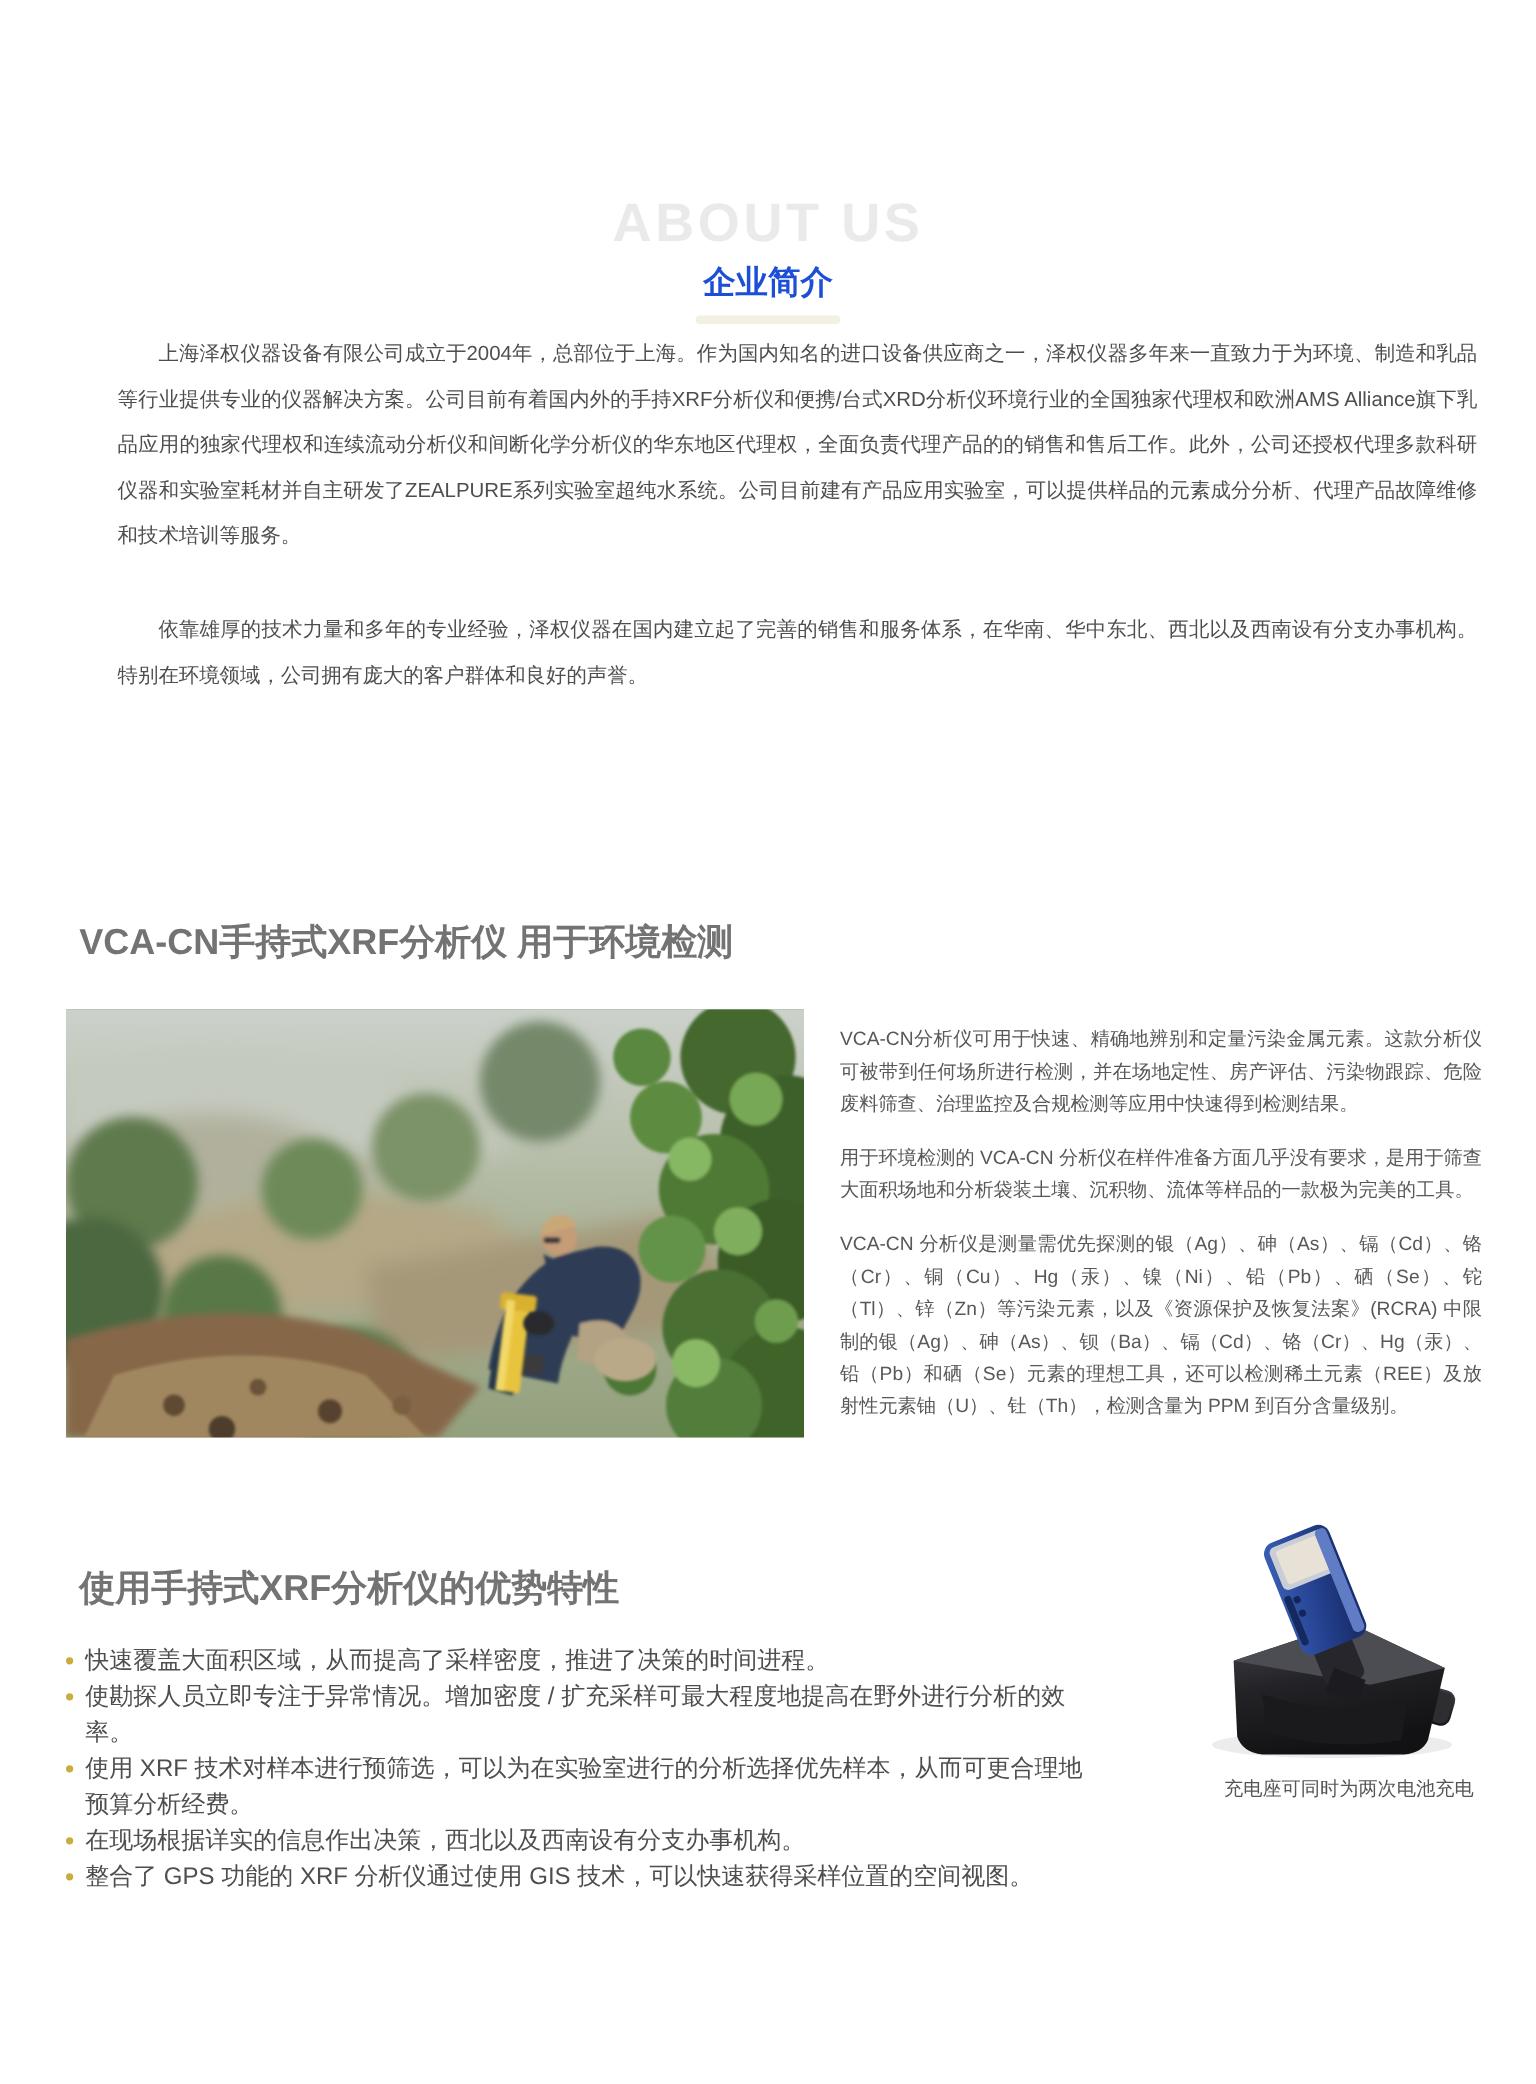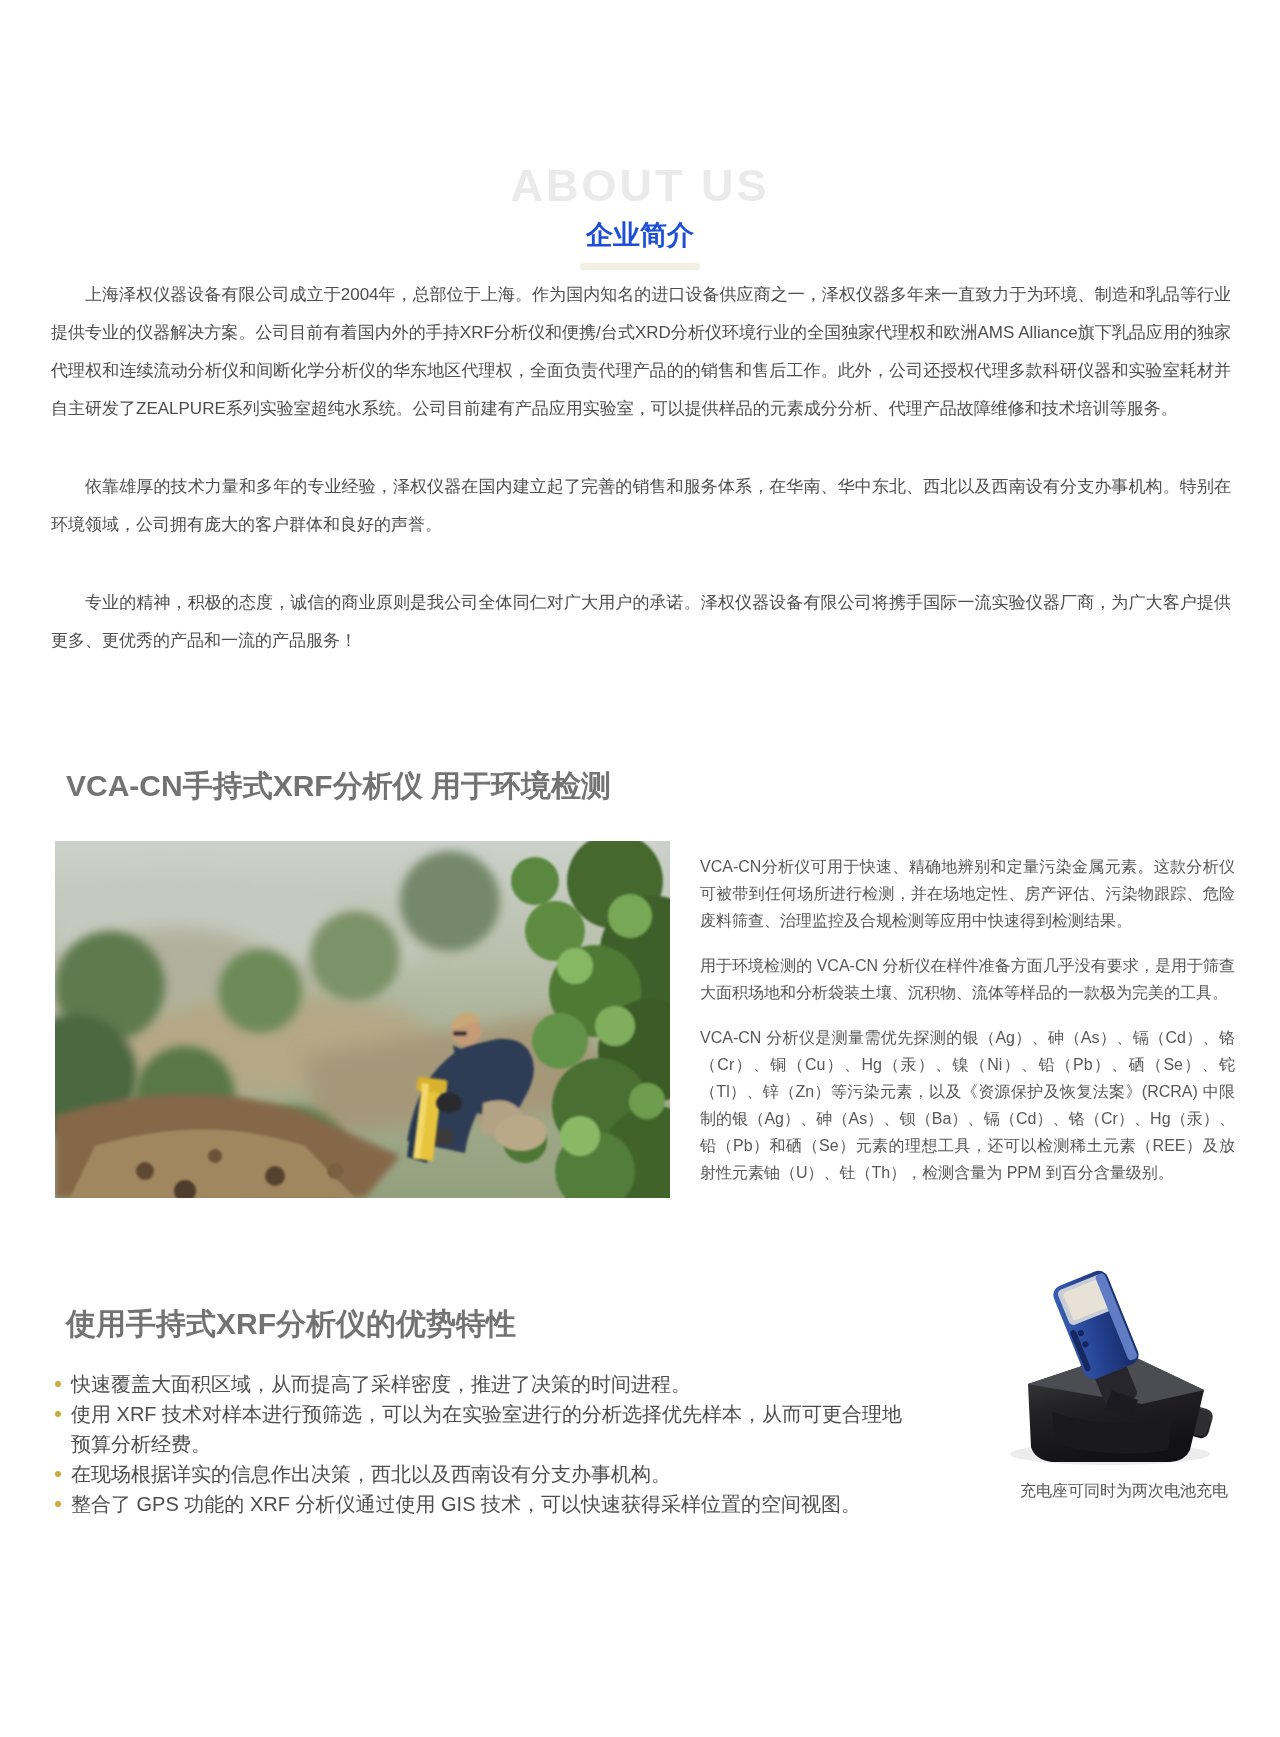--- a/index.html
+++ b/index.html
@@ -24,21 +24,21 @@
   .title-divider {
     position:absolute; top:263px; left:50%; margin-left:-60px;
     width:120px; height:7px; background:#f3efe1; border-radius:3px;
   }
 
   .intro {
     position:absolute; top:276px; left:51px; width:1180px;
     font-size:17px; line-height:38px; color:#4e4e4e;
     text-align:justify;
   }
-  .intro p { text-indent:2em; }
+  .intro p { text-indent:2em;margin-left:47px; }
   .intro p + p { margin-top:40px; }
 
   .section-title {
     position:absolute; left:66px;
     font-size:30px; font-weight:bold; color:#737373; line-height:1.2;
   }
   #xrf-title { top:768px; }
   #adv-title { top:1306px; }
 
   .xrf-row {
@@ -82,21 +82,20 @@
 
 <div class="page">
 
   <div class="watermark">ABOUT US</div>
   <h1 class="page-title">企业简介</h1>
   <div class="title-divider"></div>
 
   <div class="intro">
     <p>上海泽权仪器设备有限公司成立于2004年，总部位于上海。作为国内知名的进口设备供应商之一，泽权仪器多年来一直致力于为环境、制造和乳品等行业提供专业的仪器解决方案。公司目前有着国内外的手持XRF分析仪和便携/台式XRD分析仪环境行业的全国独家代理权和欧洲AMS Alliance旗下乳品应用的独家代理权和连续流动分析仪和间断化学分析仪的华东地区代理权，全面负责代理产品的的销售和售后工作。此外，公司还授权代理多款科研仪器和实验室耗材并自主研发了ZEALPURE系列实验室超纯水系统。公司目前建有产品应用实验室，可以提供样品的元素成分分析、代理产品故障维修和技术培训等服务。</p>
     <p>依靠雄厚的技术力量和多年的专业经验，泽权仪器在国内建立起了完善的销售和服务体系，在华南、华中东北、西北以及西南设有分支办事机构。特别在环境领域，公司拥有庞大的客户群体和良好的声誉。</p>
-    <p>专业的精神，积极的态度，诚信的商业原则是我公司全体同仁对广大用户的承诺。泽权仪器设备有限公司将携手国际一流实验仪器厂商，为广大客户提供更多、更优秀的产品和一流的产品服务！</p>
   </div>
 
   <h2 class="section-title" id="xrf-title">VCA-CN手持式XRF分析仪 用于环境检测</h2>
 
   <div class="xrf-row">
     <div class="field-photo" title="勘探人员在野外岩石上使用手持式XRF分析仪">
       <svg width="615" height="357" viewBox="0 0 615 357">
         <defs>
           <filter id="b8" x="-40%" y="-40%" width="180%" height="180%">
               <feGaussianBlur stdDeviation="9"></feGaussianBlur>
@@ -189,20 +188,24 @@
 
   <h2 class="section-title" id="adv-title">使用手持式XRF分析仪的优势特性</h2>
 
   <ul class="adv-bullets">
     <li>
       <span class="bullet-dot"></span>
       <span>快速覆盖大面积区域，从而提高了采样密度，推进了决策的时间进程。</span>
     </li>
     <li>
       <span class="bullet-dot"></span>
+      <span>使勘探人员立即专注于异常情况。增加密度 / 扩充采样可最大程度地提高在野外进行分析的效率。</span>
+    </li>
+    <li>
+      <span class="bullet-dot"></span>
       <span>使用 XRF 技术对样本进行预筛选，可以为在实验室进行的分析选择优先样本，从而可更合理地预算分析经费。</span>
     </li>
     <li>
       <span class="bullet-dot"></span>
       <span>在现场根据详实的信息作出决策，西北以及西南设有分支办事机构。</span>
     </li>
     <li>
       <span class="bullet-dot"></span>
       <span>整合了 GPS 功能的 XRF 分析仪通过使用 GIS 技术，可以快速获得采样位置的空间视图。</span>
     </li>

